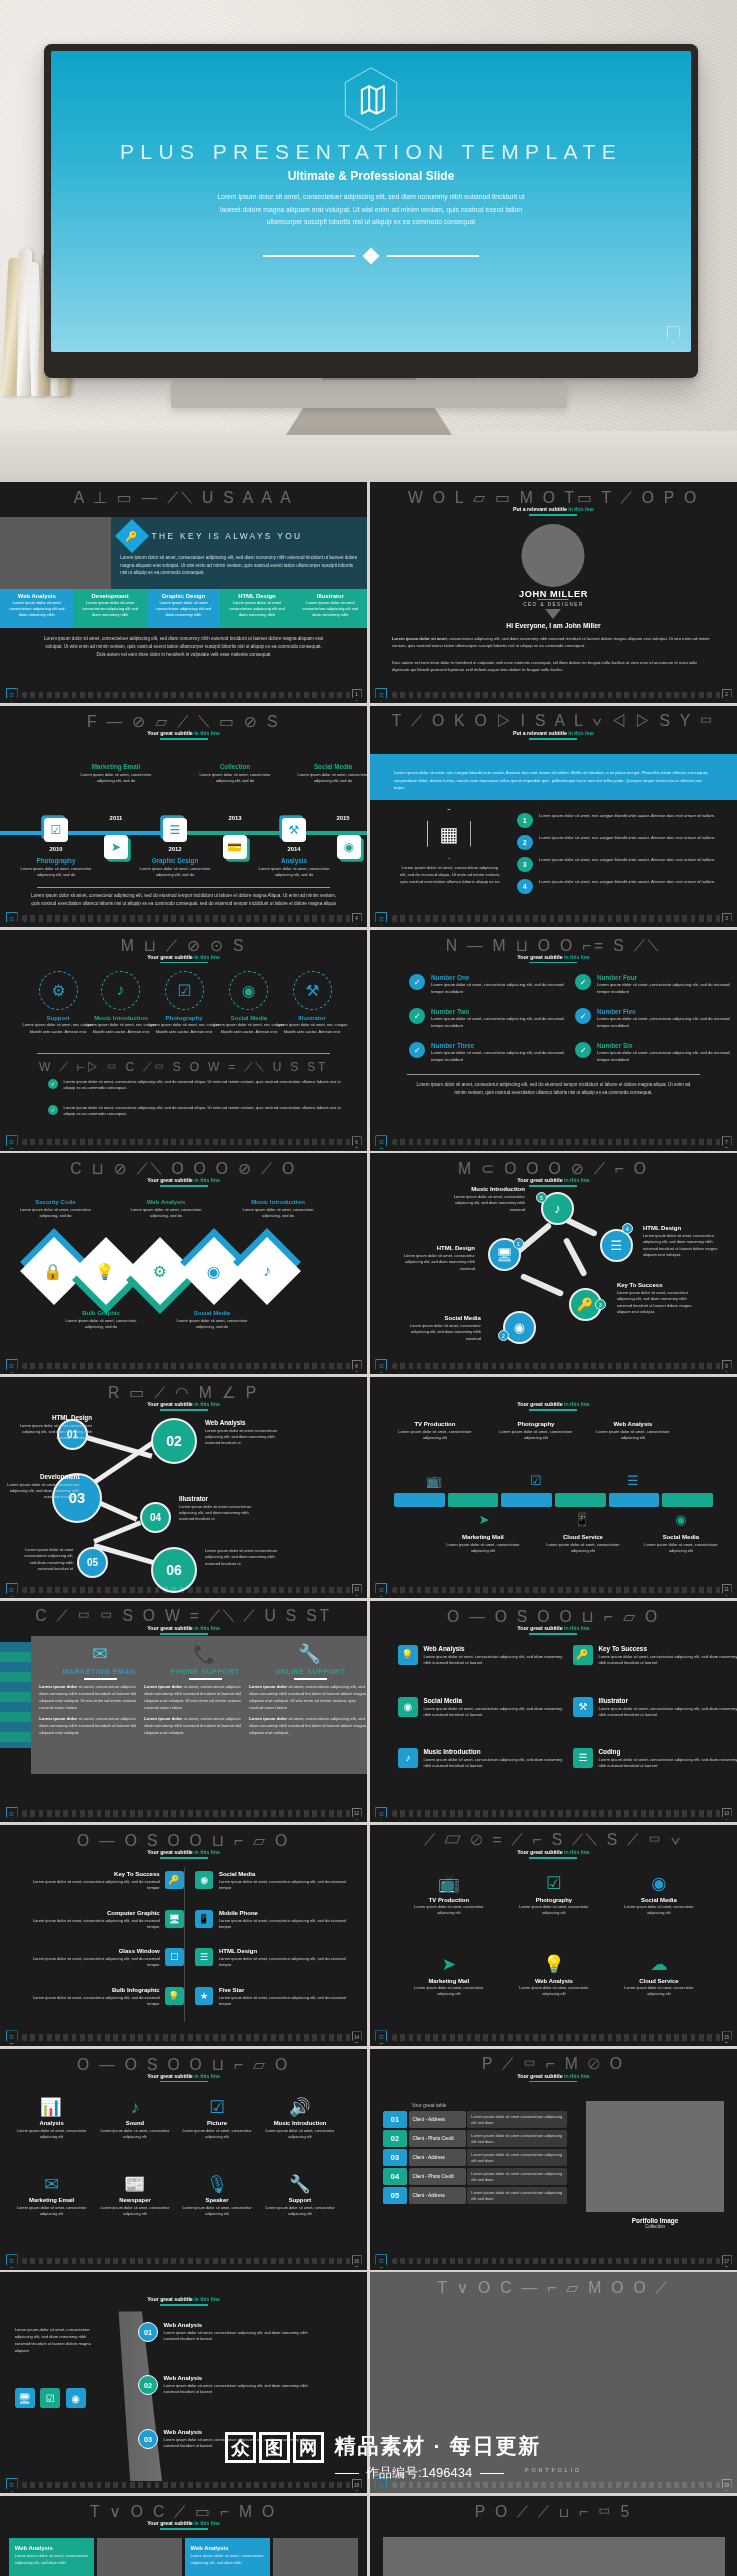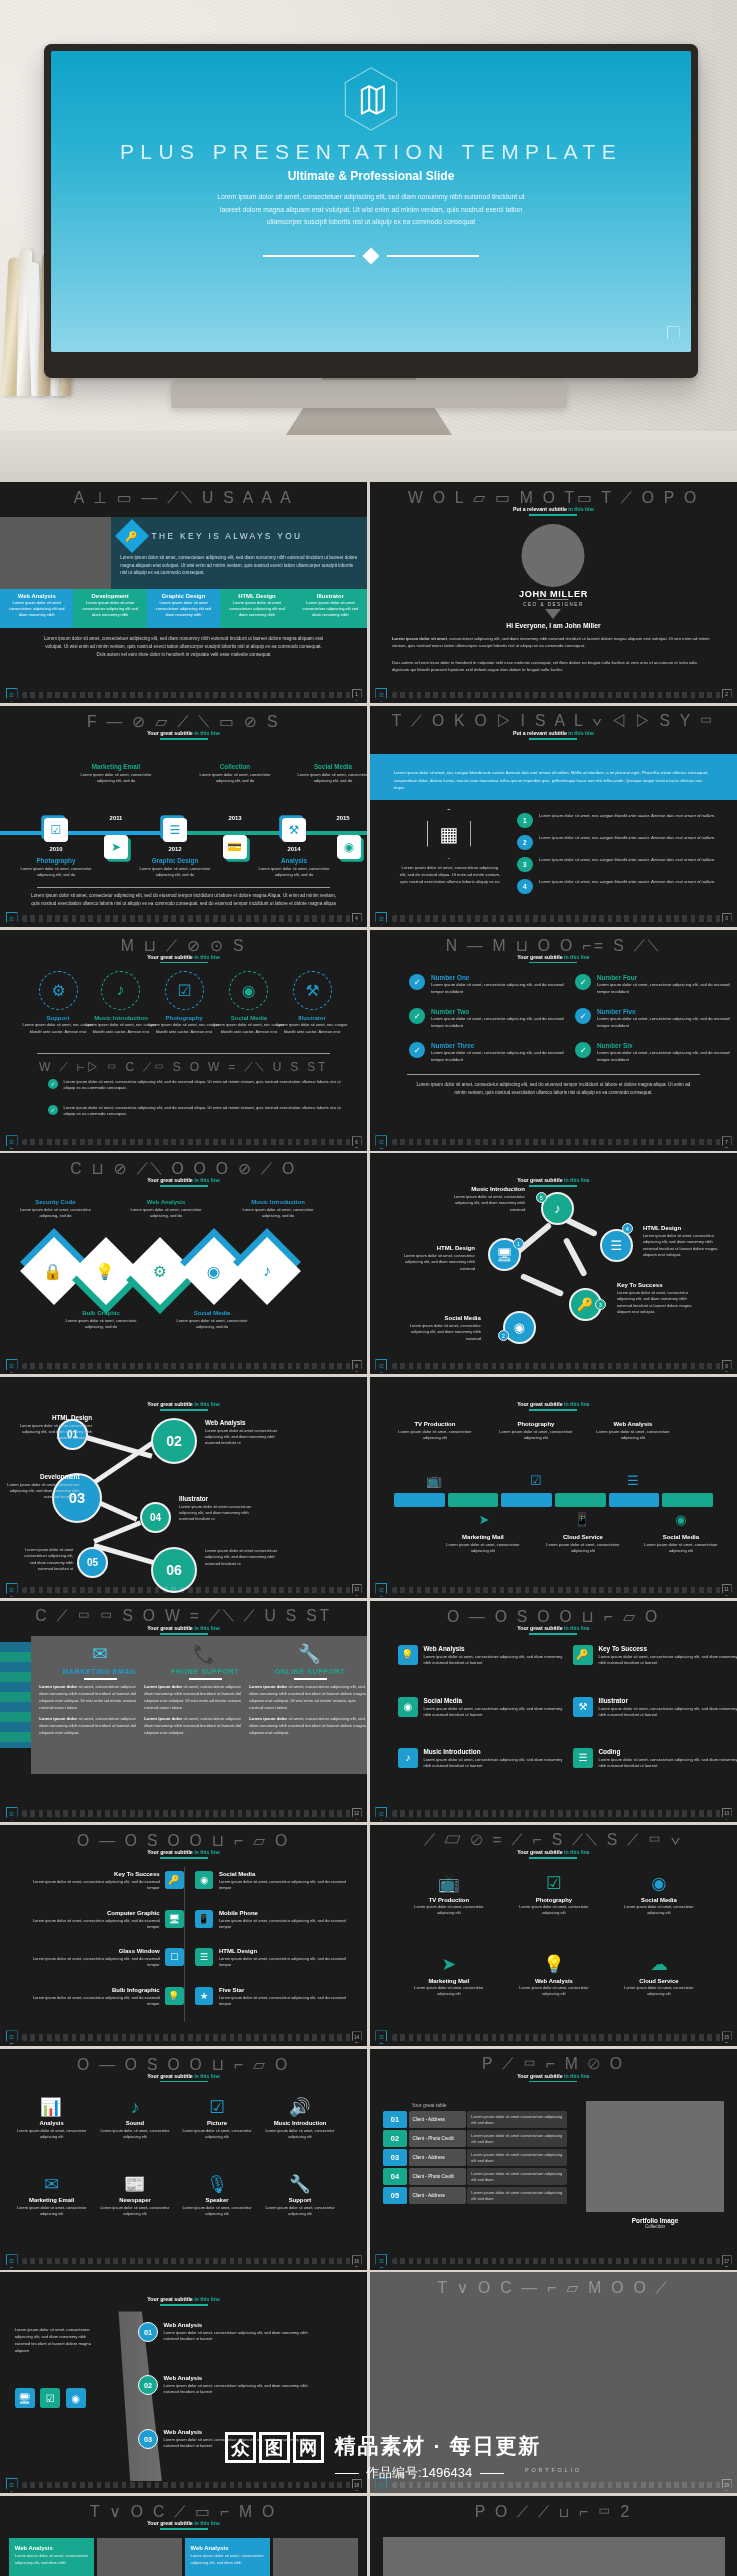--- a/index.html
+++ b/index.html
@@ -589,20 +589,21 @@
         <span>♪</span>
       </div>
     <div class="foot">
       <div class="foot-logo">☰</div>
       <div class="foot-scribble"></div>
       <div class="foot-num">8</div>
     </div>
   </div>
 
   <div class="slide">
+    <div class="sk">M ⊂ O O O ⊘ ⟋ ⌐ O</div>
     <div class="subt"><span>Your great subtitle </span><em>in this line</em></div>
     <div class="subt-rule"></div>
     <div class="ndl" style="left:140px;top:83px;width:46px;transform:rotate(-40deg)"></div>
     <div class="ndl" style="left:181px;top:68px;width:48px;transform:rotate(26deg)"></div>
     <div class="ndl" style="left:184px;top:101px;width:42px;transform:rotate(62deg)"></div>
     <div class="ndl" style="left:149px;top:129px;width:46px;transform:rotate(24deg)"></div>
     <div class="nd" style="left:171px;top:39px;background:#17a98f">♪</div>
     <div class="nbadge" style="left:166px;top:39px;background:#17a98f">5</div>
     <div class="ntx" style="left:70px;top:33px;text-align:right">
         <h6>Music Introduction</h6>
@@ -633,20 +634,21 @@
         <p>Lorem ipsum dolor sit amet, consectetur adipiscing elit, sed diam nonummy nibh euismod</p>
       </div>
     <div class="foot">
       <div class="foot-logo">☰</div>
       <div class="foot-scribble"></div>
       <div class="foot-num">9</div>
     </div>
   </div>
 
   <div class="slide">
+    <div class="sk">R ▭ ⟋ ◠  M ∠ P</div>
     <div class="subt"><span>Your great subtitle </span><em>in this line</em></div>
     <div class="subt-rule"></div>
     <div class="plink" style="left:76px;top:55px;width:79px;transform:rotate(16deg)"></div>
     <div class="plink" style="left:85px;top:109px;width:83px;transform:rotate(-34deg)"></div>
     <div class="plink" style="left:83px;top:116px;width:59px;transform:rotate(24deg)"></div>
     <div class="plink" style="left:94px;top:162px;width:50px;transform:rotate(-22deg)"></div>
     <div class="plink" style="left:94px;top:166px;width:64px;transform:rotate(16deg)"></div>
     <div class="pn" style="left:57px;top:42px;width:31px;height:31px;background:#1f9cd0;font-size:10px">01</div>
     <div class="ptx" style="left:13px;top:37px;text-align:right;width:79px">
         <h6>HTML Design</h6>
@@ -1085,21 +1087,21 @@
           <h6>Web Analysis</h6>
           <p>Lorem ipsum dolor sit amet, consectetuer adipiscing elit, sed diam nibh</p>
         </div>
       <div style="background:#5d5d5d"></div>
 
     </div>
 
   </div>
 
   <div class="slide">
-    <div class="sk">P O ⟋ ⟋ ⊔ ⌐ ▭ 2</div>
+    <div class="sk">P O ⟋ ⟋ ⊔ ⌐ ▭ 5</div>
     <div class="p3" style="left:13px">
       <div class="im"></div>
 
     </div>
     <div class="p3" style="left:115px">
       <div class="im"></div>
 
     </div>
     <div class="p3" style="left:217px">
       <div class="im"></div>

